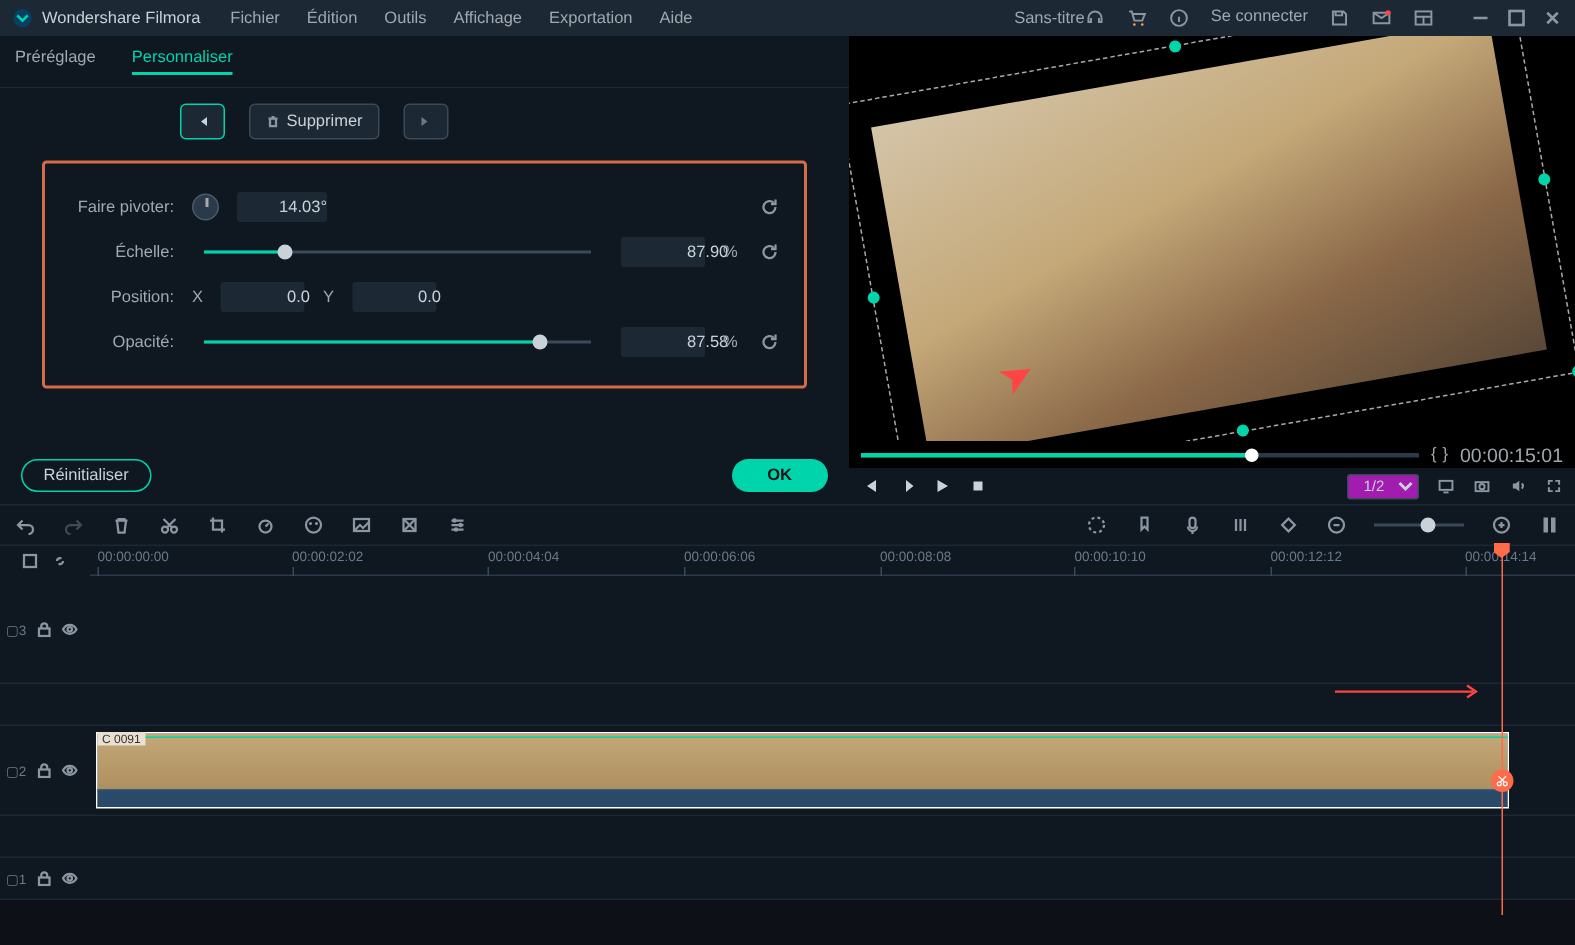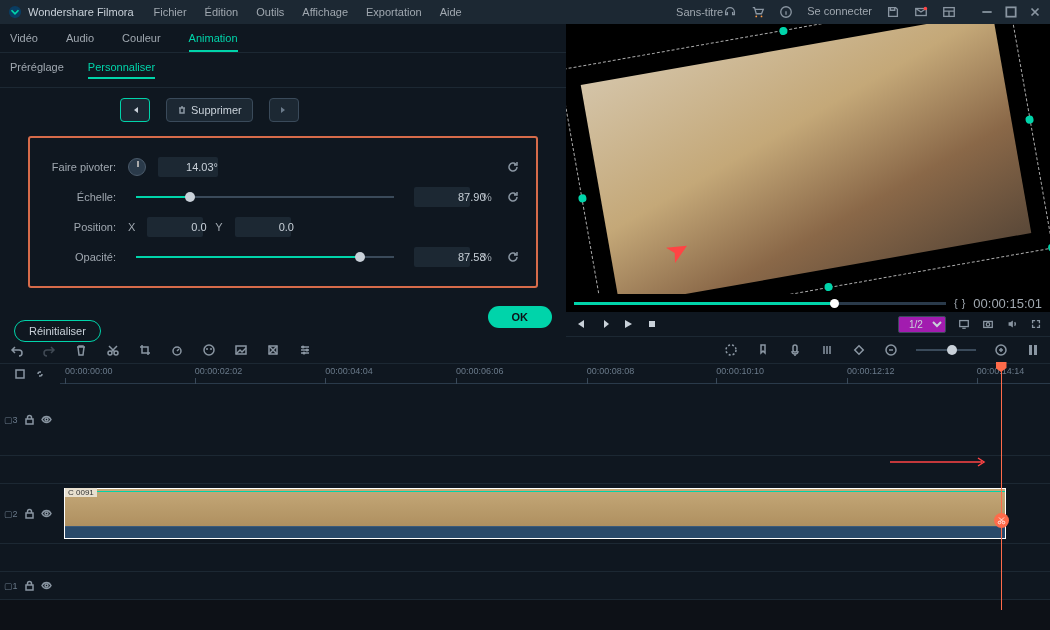--- a/index.html
+++ b/index.html
@@ -43,21 +43,21 @@
 .val-box { width: 60px; height: 20px; background: #1c2833; color: #c9d1d9; font-size: 11px; text-align: right; line-height: 20px; border-radius: 2px; }
 .val-box.small { width: 56px; padding-left: 44px; }
 .slider-track { flex: 1; height: 2px; background: #3a4a5a; position: relative; margin: 0 8px; }
 .slider-fill { position: absolute; left: 0; top: 0; height: 2px; background: #00d4aa; }
 .slider-thumb { position: absolute; top: -4px; width: 10px; height: 10px; border-radius: 50%; background: #c9d1d9; margin-left: -5px; }
 .unit { font-size: 11px; color: #a0a8b0; width: 12px; }
 .reset-icon { width: 14px; height: 14px; cursor: pointer; }
 .xy-label { font-size: 11px; color: #a0a8b0; }
 
 .panel-footer { display: flex; padding: 8px 14px; justify-content: space-between; background: #0f1720; }
-.reinit-btn { height: 22px; border: 1px solid #00d4aa; background: transparent; color: #c9d1d9; border-radius: 12px; padding: 0 14px; font-size: 11px; cursor: pointer; margin-top: 14px; }
+.reinit-btn { height: 22px; border: 1px solid #00d4aa; background: transparent; color: #c9d1d9; border-radius: 12px; padding: 0 14px; font-size: 11px; cursor: pointer; }
 .ok-btn { height: 22px; background: #00d4aa; color: #0d1117; border: none; border-radius: 12px; padding: 0 24px; font-size: 11px; font-weight: bold; cursor: pointer; }
 
 
 .preview { flex: 1; background: #000; display: flex; flex-direction: column; position: relative; }
 .preview-canvas { flex: 1; position: relative; background: #000; overflow: hidden; }
 .clip-frame { position: absolute; border: 1px dashed #aaa; }
 .handle { position: absolute; width: 8px; height: 8px; background: #00d4aa; border-radius: 50%; }
 .arrow-annotation { position: absolute; color: #ff4444; font-size: 28px; transform: rotate(-30deg); }
 .preview-progress { height: 18px; display: flex; align-items: center; padding: 0 8px; gap: 8px; }
 .prog-track { flex: 1; height: 3px; background: #2a3a4a; position: relative; }
@@ -158,26 +158,20 @@
       <svg viewBox="0 0 12 12">
           <path d="M3 3l6 6M9 3l-6 6" class="icon-stroke"></path>
         </svg>
     </div>
   </div>
 </div>
 
 <div class="top-row">
 
   <div class="left-panel">
-    <div class="main-tabs">
-      <span>Vidéo</span>
-      <span>Audio</span>
-      <span>Couleur</span>
-      <span class="active">Animation</span>
-    </div>
     <div class="sub-tabs">
       <span>Préréglage</span>
       <span class="active">Personnaliser</span>
     </div>
     <div class="panel-body">
       <div class="btn-row">
         <div class="kf-btn primary">
             <svg width="10" height="10" viewBox="0 0 10 10">
               <path d="M3 2v6M8 2L4 5l4 3" fill="#c9d1d9"></path>
             </svg>

